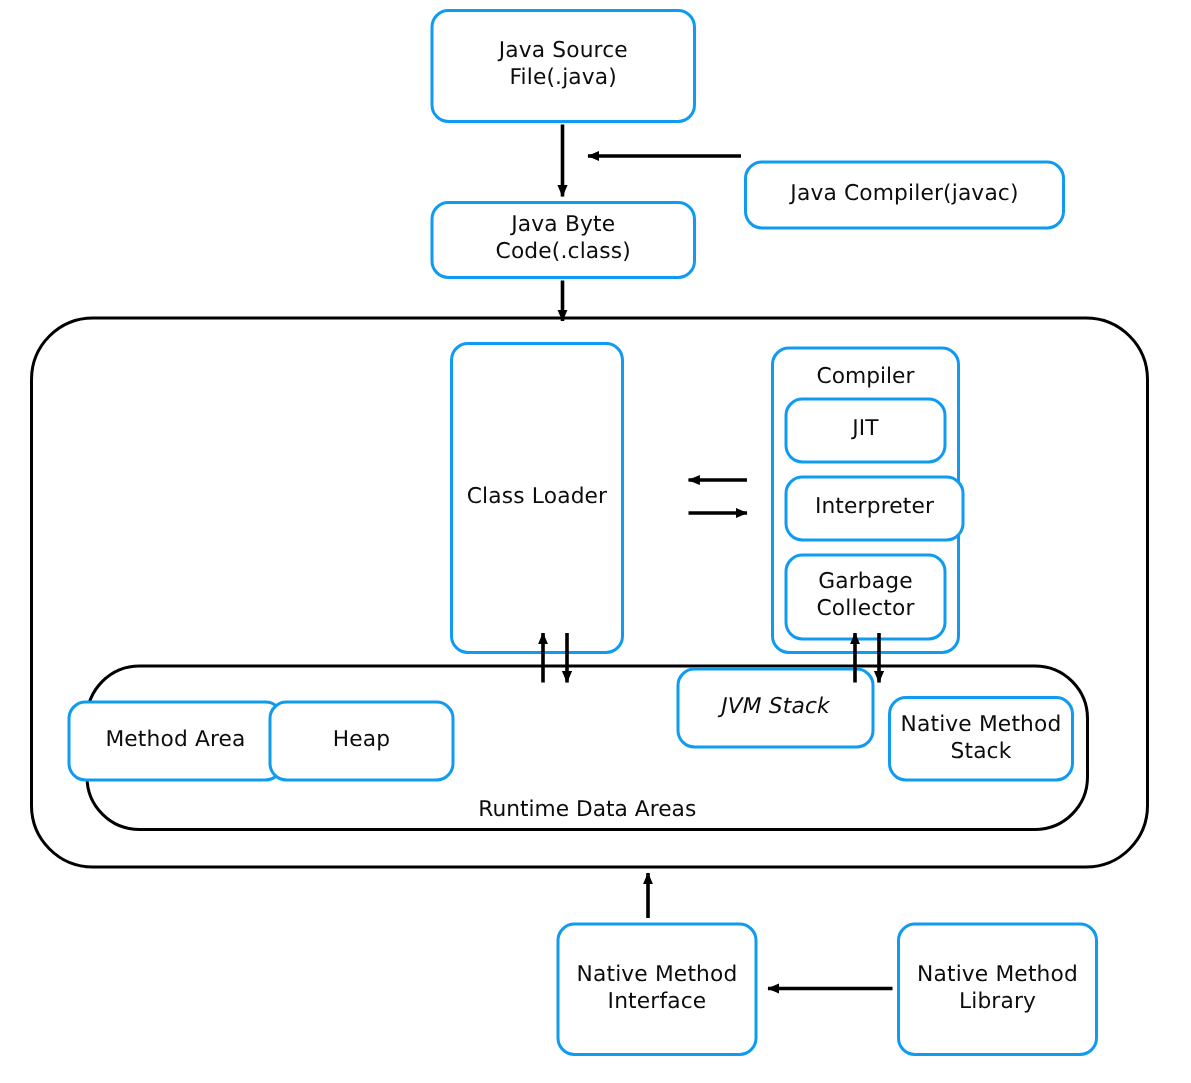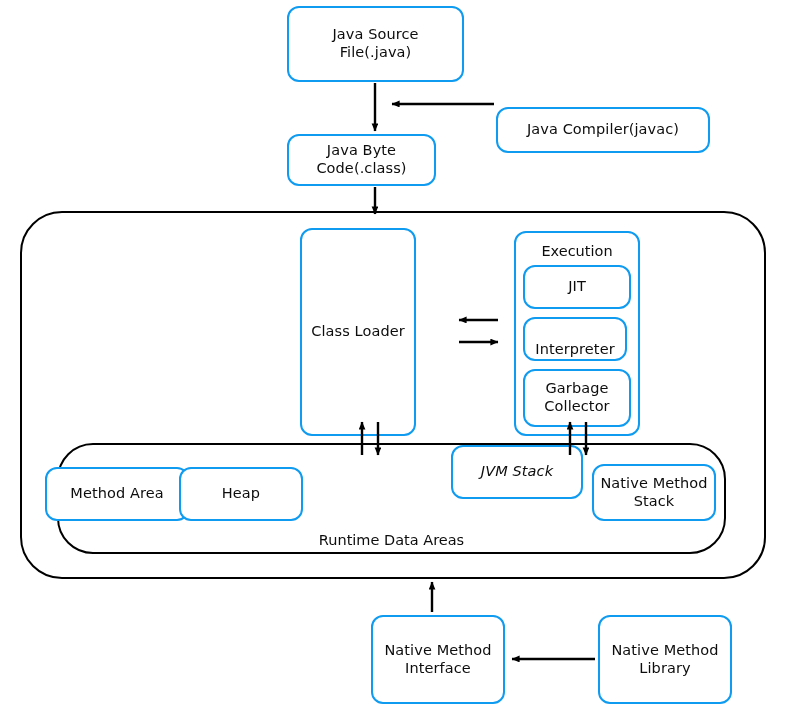--- a/index.html
+++ b/index.html
@@ -94,37 +94,37 @@
 
   <div class="node" style="left:287px; top:6px; width:177px; height:76px;">
     <span style="white-space:pre-line;">Java Source
 File(.java)</span>
   </div>
 
   <div class="node" style="left:496px; top:84px; width:214px; height:46px;margin-top:23px;">
     <span style="white-space:pre-line;">Java Compiler(javac)</span>
   </div>
 
-  <div class="node" style="left:287px; top:134px; width:149px; height:52px;">
+  <div class="node" style="left:287px; top:134px; width:177px; height:52px;">
     <span style="white-space:pre-line;">Java Byte
 Code(.class)</span>
   </div>
 
   <div class="node" style="left:300px; top:228px; width:116px; height:208px;">
     <span style="white-space:pre-line;">Class Loader</span>
   </div>
 
   <div class="exec-wrap" style="left:514px; top:231px; width:126px; height:205px;"></div>
-  <div class="exec-title" style="left:514px; top:243px; width:126px;">Execution</div>
+  <div class="exec-title" style="left:514px; top:243px; width:126px;">Compiler</div>
 
   <div class="node" style="left:523px; top:265px; width:108px; height:44px;">
     <span style="white-space:pre-line;">JIT</span>
   </div>
 
-  <div class="node" style="left:523px; top:317px; width:104px; height:44px;align-items:flex-end;">
+  <div class="node" style="left:523px; top:317px; width:120px; height:44px;">
     <span style="white-space:pre-line;">Interpreter</span>
   </div>
 
   <div class="node" style="left:523px; top:369px; width:108px; height:58px;">
     <span style="white-space:pre-line;">Garbage
 Collector</span>
   </div>
 
   <div class="node" style="left:45px; top:467px; width:144px; height:54px;">
     <span style="white-space:pre-line;">Method Area</span>

